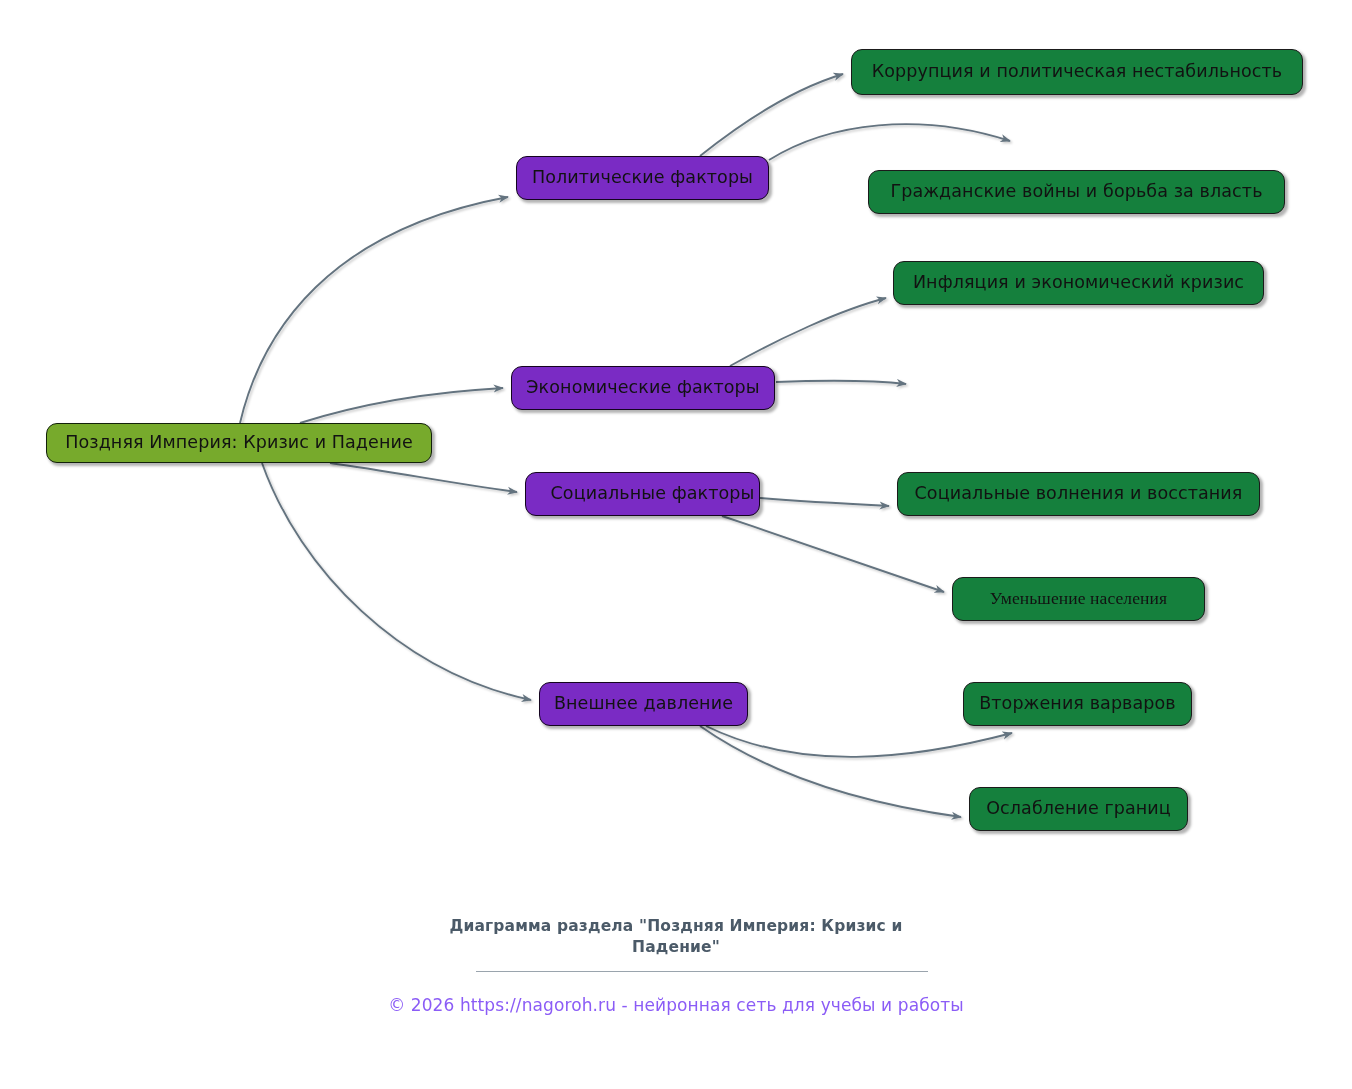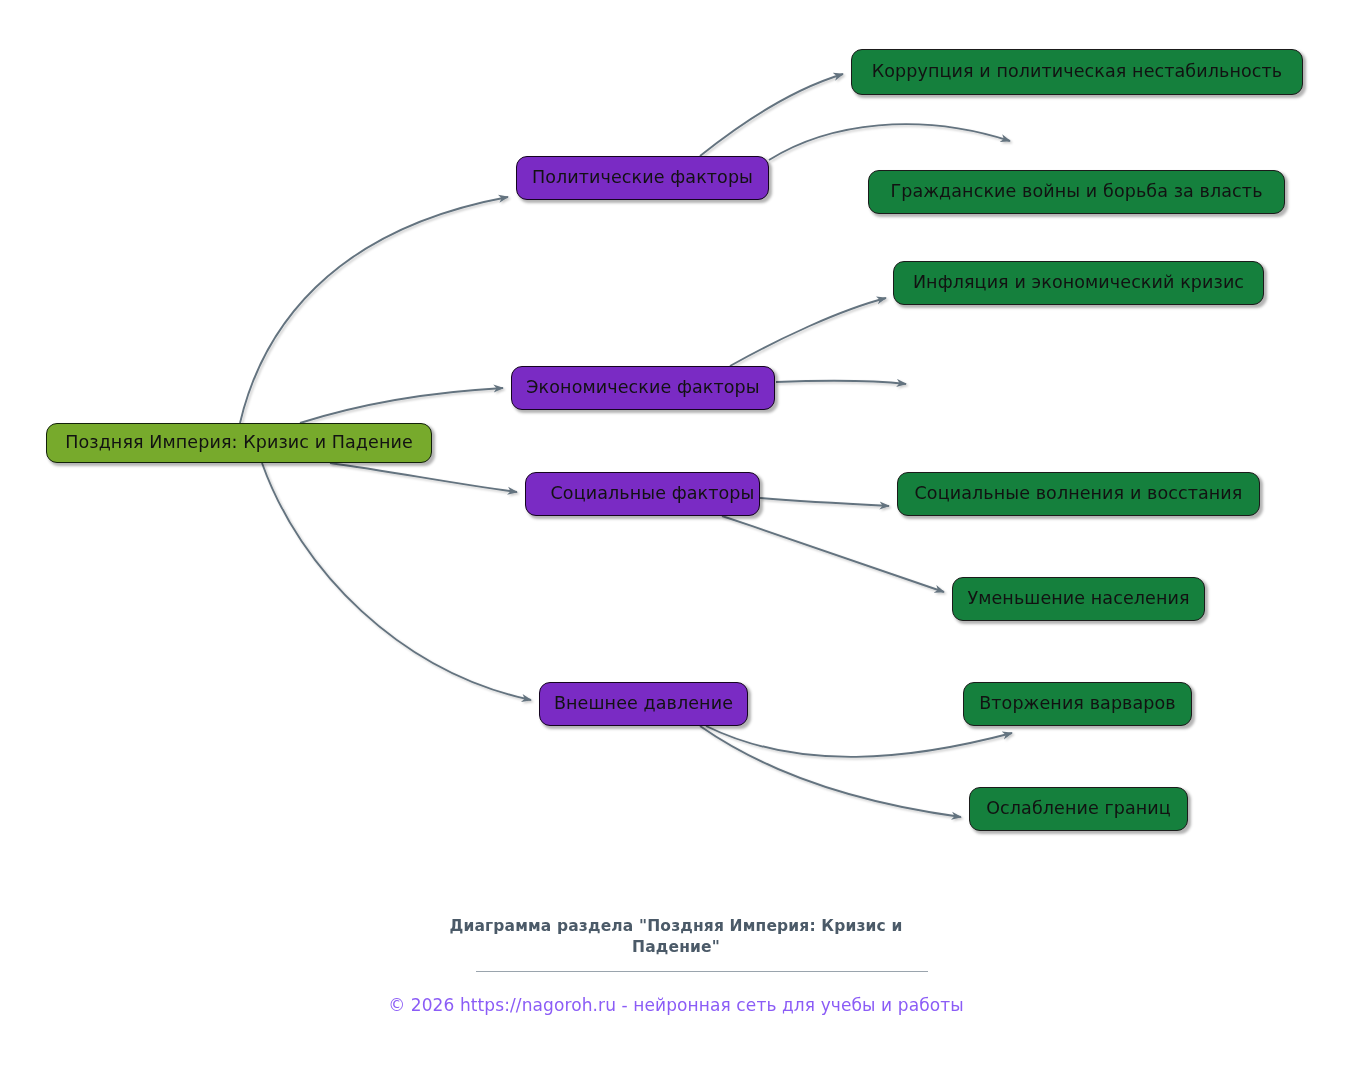--- a/index.html
+++ b/index.html
@@ -154,21 +154,21 @@
   <div class="node node-leaf" style="left:893px; top:261px; width:371px; height:44px;">
     <span>Инфляция и экономический кризис</span>
   </div>
 
   <div class="node node-branch" style="left:525px; top:472px; width:235px; height:44px;padding-left:20px;">
     <span>Социальные факторы</span>
   </div>
   <div class="node node-leaf" style="left:897px; top:472px; width:363px; height:44px;">
     <span>Социальные волнения и восстания</span>
   </div>
-  <div class="node node-leaf" style="left:952px; top:577px; width:253px; height:44px;">
+  <div class="node node-leaf" style="left:952px; top:577px; width:253px; height:44px;font-family:Liberation Serif, serif;">
     <span>Уменьшение населения</span>
   </div>
 
   <div class="node node-branch" style="left:539px; top:682px; width:209px; height:44px;">
     <span>Внешнее давление</span>
   </div>
   <div class="node node-leaf" style="left:963px; top:682px; width:229px; height:44px;">
     <span>Вторжения варваров</span>
   </div>
   <div class="node node-leaf" style="left:969px; top:787px; width:219px; height:44px;">

